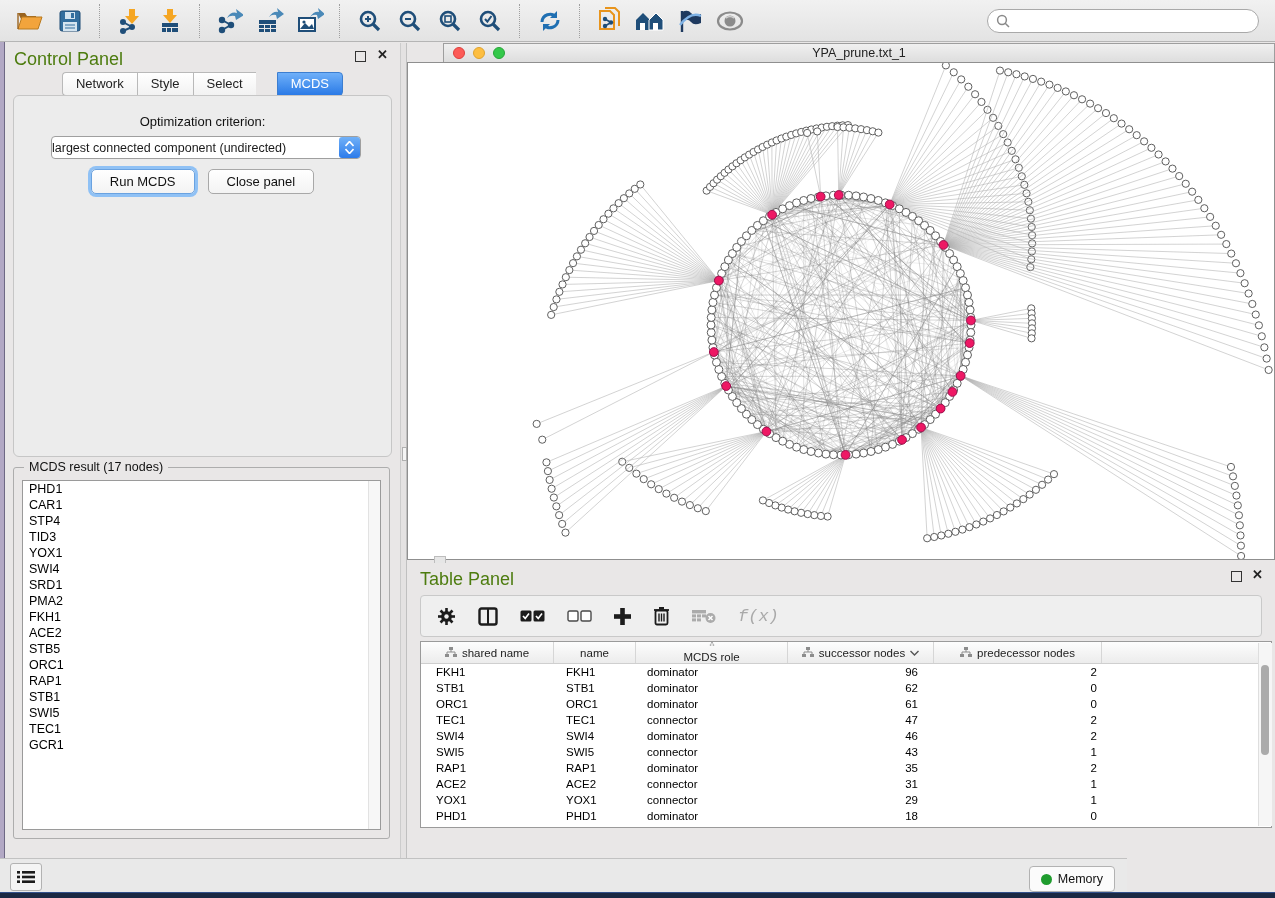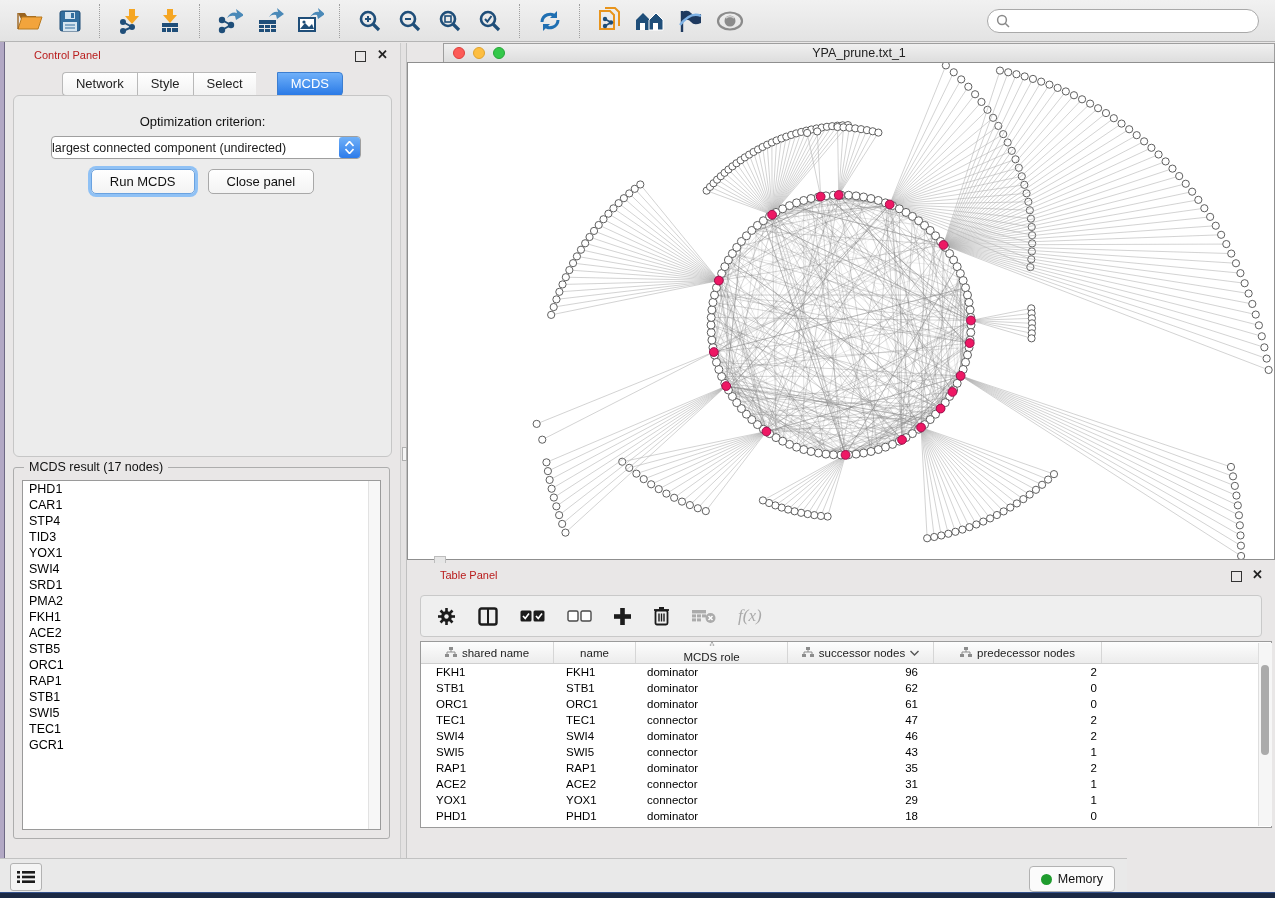--- a/index.html
+++ b/index.html
@@ -14,21 +14,21 @@
   .tsep{width:1px;height:34px;margin:0 9px;border-left:1px dotted #9f9f9f;}
   .searchbox{position:absolute;right:16px;top:9px;width:272px;height:24px;background:#fff;
     border:1px solid #a9a9a9;border-radius:12px;display:flex;align-items:center;padding-left:8px;box-sizing:border-box;}
   .searchbox input{border:none;outline:none;flex:1;font-size:12px;background:transparent;font-family:"Liberation Sans",sans-serif;}
   
   .left-strip{position:absolute;left:0;top:42px;width:4px;height:850px;background:#b2a8c4;border-right:1px solid #6e6884;}
   .bottom-strip{position:absolute;left:0;top:892px;width:1275px;height:6px;background:#1b2944;border-top:1px solid #32508c;}
   
   .control-panel{position:absolute;left:5px;top:43px;width:395px;height:815px;background:#e9e7e7;}
   .panel-header{position:relative;height:26px;}
-  .panel-title{position:absolute;left:9px;top:6px;font-size:11px;color:#b91c1c;margin-left:20px;}
+  .panel-title{position:absolute;left:9px;top:6px;font-size:18px;color:#4d7c0f;}
   .float-ico{position:absolute;top:8px;width:9px;height:9px;border:1.5px solid #333;background:transparent;}
   .close-ico{position:absolute;top:5px;font-size:13px;font-weight:700;color:#222;line-height:13px;}
   .cp-float{right:34px;} .cp-close{right:12px;}
   .tabs-row{position:absolute;top:29px;left:0;width:100%;display:flex;justify-content:center;}
   .tab{font-size:13px;padding:3px 13px 4px;background:linear-gradient(#ffffff,#f2f2f2);
     border:1px solid #b9b9b9;border-right:none;color:#222;}
   .tab:first-child{border-radius:4px 0 0 4px;}
   .tab:last-child{border-radius:0 4px 4px 0;border-right:1px solid #b9b9b9;}
   .tab.active{background:linear-gradient(#6fb0f9,#2a7ae6);color:#fff;border-color:#3c7ed0;margin-left:21px;}
   .cp-card{position:absolute;left:8px;top:52px;width:379px;height:362px;background:#ececec;
@@ -68,21 +68,21 @@
     border:1px solid #8f8f8f;box-sizing:border-box;}
   .net-canvas svg{display:block;}
   .hsplit-grip{position:absolute;left:434px;top:556px;width:10px;height:6px;background:#e6e6e6;border:1px solid #bdbdbd;}
   
   .table-panel{position:absolute;left:407px;top:563px;width:868px;height:295px;background:#e9e7e7;}
   .tp-float{right:33px;} .tp-close{right:12px;}
   .tp-toolbar{position:absolute;left:13px;top:32px;width:842px;height:42px;background:#efefef;
     border:1px solid #c9c9c9;border-radius:4px;display:flex;align-items:center;gap:22px;
     padding-left:16px;box-sizing:border-box;}
   .tpbtn{display:flex;align-items:center;justify-content:center;}
-  .fx{font-family:Liberation Serif, serif;font-style:italic;font-size:17px;color:#a9a9a9;}
+  .fx{font-family:Liberation Mono, monospace;font-style:italic;font-size:17px;color:#a9a9a9;}
   .ntable{position:absolute;left:13px;top:78px;width:852px;height:187px;background:#fff;
     border:1px solid #9a9a9a;box-sizing:border-box;overflow:hidden;}
   .thead{display:flex;height:21px;background:linear-gradient(#fdfdfd,#ececec);border-bottom:1px solid #cfcfcf;}
   .th{display:flex;align-items:center;justify-content:center;gap:5px;font-size:11.5px;color:#222;
      border-right:1px solid #d6d6d6;box-sizing:border-box;}
   .trow{display:flex;height:16px;align-items:center;}
   .tcell{font-size:11.5px;color:#000;box-sizing:border-box;white-space:nowrap;overflow:hidden;}
   .c0{width:133px;padding-left:15px;} .c1{width:82px;padding-left:12px;}
   .c2{width:152px;padding-left:11px;flex-direction:column;} .c3{width:146px;text-align:right;padding-right:16px;}
   .c4{width:168px;text-align:right;padding-right:5px;}

